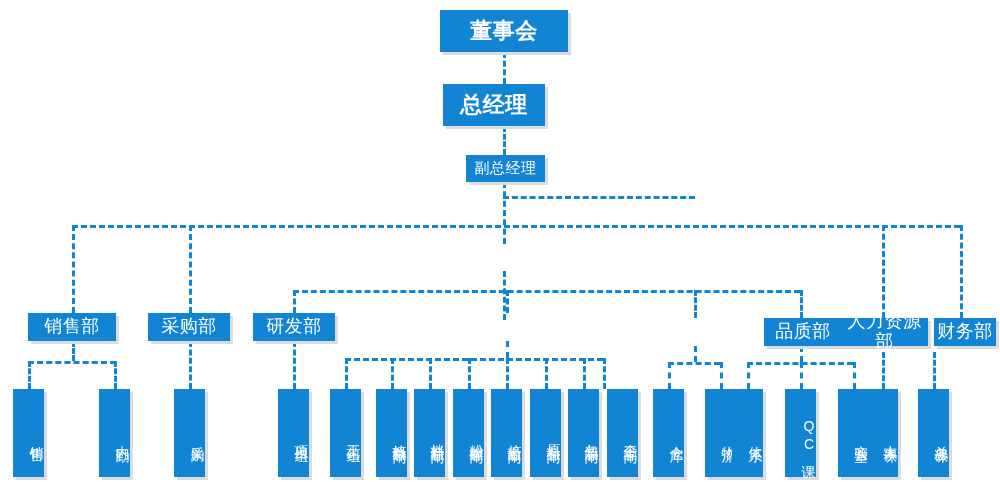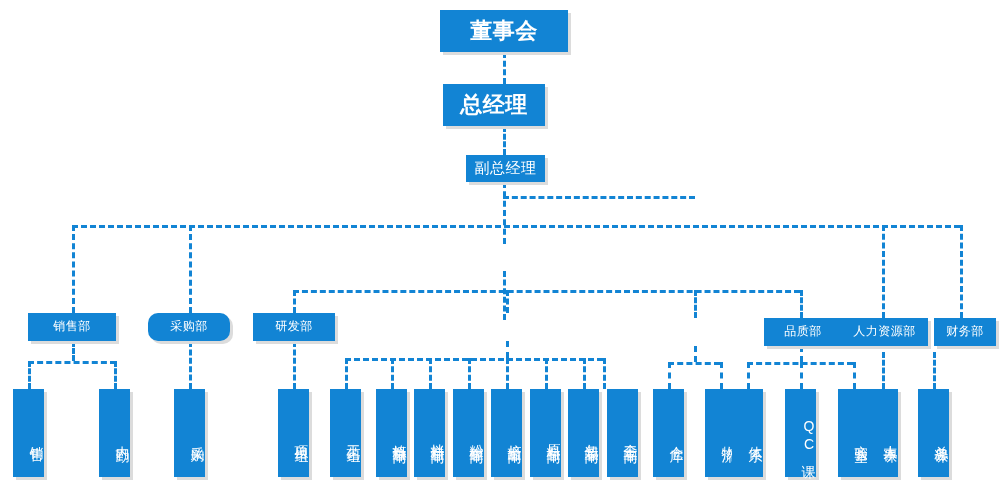--- a/index.html
+++ b/index.html
@@ -25,21 +25,21 @@
     display:flex;
     align-items:center;
     justify-content:center;
     text-align:center;
     line-height:1.1;
     z-index:4;
     letter-spacing:0.5px;
   }
   .node.big{font-size:22px;font-weight:bold;}
   .node.mid{font-size:15px;}
-  .node.dept{font-size:12px;}
+  .node.dept{font-size:18px;}
   
   .node.vert{
     writing-mode:vertical-rl;
     text-orientation:upright;
     font-size:14px;
     padding-top:8px;
     align-items:flex-start;
     justify-content:center;
     letter-spacing:2px;
   }
@@ -121,21 +121,21 @@
   <div class="node big" style="left:440px;top:10px;width:128px;height:42px;">董事会</div>
 
   <div class="node big" style="left:443px;top:84px;width:102px;height:42px;">总经理</div>
 
   <div class="node mid" style="left:466px;top:155px;width:79px;height:27px;">副总经理</div>
 
 
 
   <div class="node dept" style="left:28px;top:313px;width:88px;height:28px;">销售部</div>
 
-  <div class="node dept" style="left:148px;top:313px;width:82px;height:28px;border-radius:10px;">采购部</div>
+  <div class="node dept" style="left:148px;top:313px;width:82px;height:28px;">采购部</div>
 
   <div class="node dept" style="left:253px;top:313px;width:82px;height:28px;">研发部</div>
 
 
 
   <div class="node dept" style="left:764px;top:318px;width:78px;height:28px;">品质部</div>
 
   <div class="node dept" style="left:841px;top:318px;width:87px;height:28px;">人力资源部</div>
 
   <div class="node dept" style="left:934px;top:318px;width:62px;height:28px;">财务部</div>

